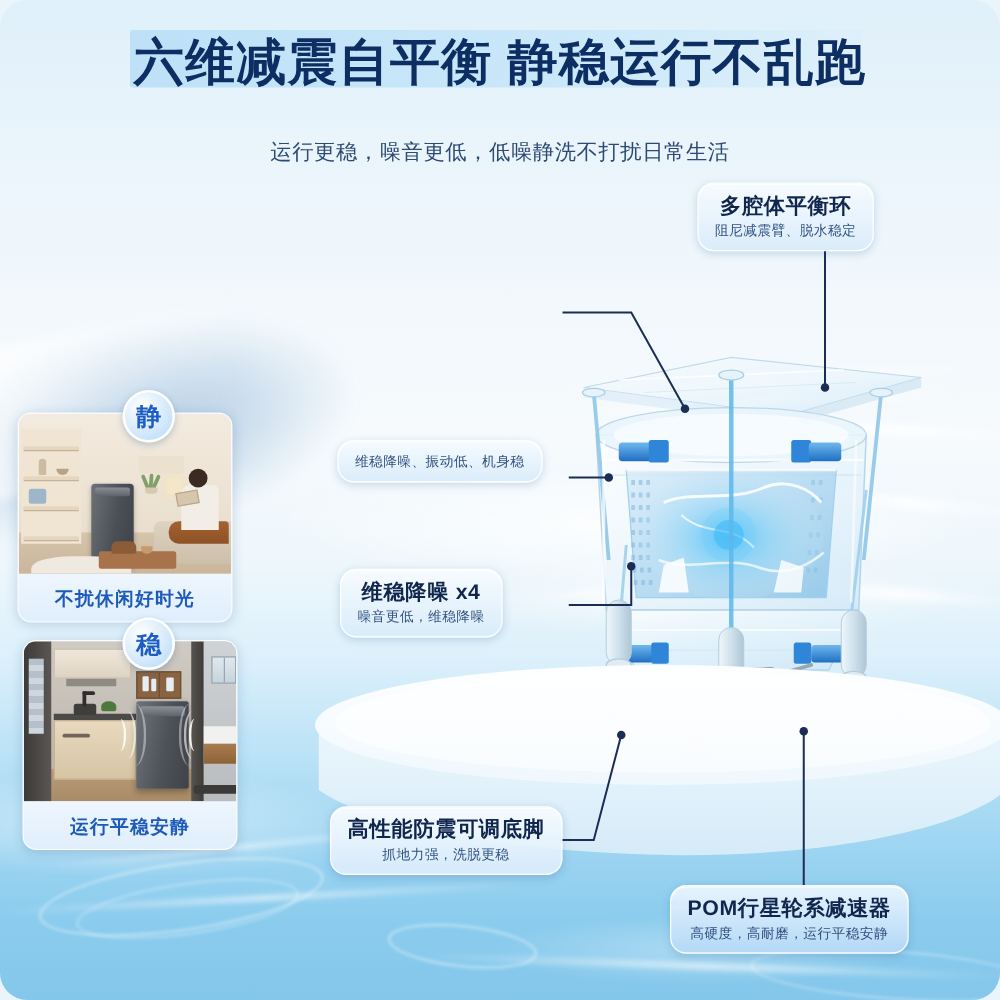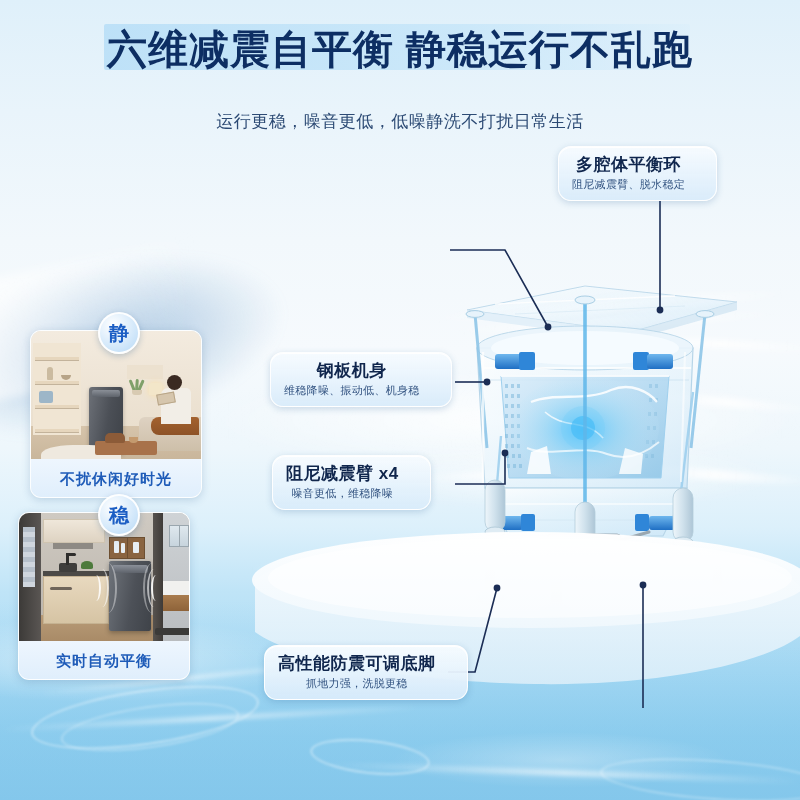--- a/index.html
+++ b/index.html
@@ -18,20 +18,21 @@
         #dff0fa 0%,
         #e9f4fb 14%,
         #f2f8fc 30%,
         #f6fafd 44%,
         #eef7fc 56%,
         #dcf0fb 66%,
         #bfe4f7 74%,
         #a8daf4 84%,
         #95d1f0 92%,
         #8fcdee 100%);
+    border-radius: 22px;
   }
 
   
   .wash { position: absolute; pointer-events: none; }
 
   .wave-tl {
     left: -60px; top: 200px; width: 400px; height: 230px;
     background: radial-gradient(ellipse 260px 120px at 40% 60%, rgba(92,146,196,0.55), rgba(92,146,196,0) 70%);
     transform: rotate(-13deg);
     filter: blur(6px);
@@ -120,21 +121,21 @@
   
   .photo-card {
     position: absolute;
     width: 172px;
     border-radius: 11px;
     background: #e8f3fd;
     box-shadow: 0 2px 9px rgba(40,90,140,0.22);
     overflow: hidden;
     border: 1px solid rgba(255,255,255,0.85);
   }
-  .photo-card.top { left: 30px; top: 330px; height: 168px; }
+  .photo-card.top { left: 14px; top: 330px; height: 168px; }
   .photo-card.bottom { left: 18px; top: 512px; height: 168px; }
   .photo-img { position: relative; width: 100%; height: 128px; overflow: hidden; }
   .photo-caption {
     height: 40px;
     display: flex; align-items: center; justify-content: center;
     color: #1e5bb8;
     font-size: 15px;
     font-weight: bold;
     background: linear-gradient(180deg,#eef6fe,#dfeefc);
     letter-spacing: 1px;
@@ -245,21 +246,21 @@
   
   #machine { position: absolute; left: 435px; top: 252px; width: 340px; height: 380px; }
 
   
   .callout {
     position: absolute;
     border-radius: 13px;
     background: linear-gradient(180deg, rgba(246,251,255,0.97), rgba(216,235,250,0.95));
     border: 1px solid rgba(255,255,255,0.95);
     box-shadow: 0 2px 7px rgba(40,95,150,0.22), inset 0 1px 0 rgba(255,255,255,0.95);
-    padding: 7px 31px 8px 13px;
+    padding: 7px 13px 8px 13px;
     text-align: center;
     z-index: 8;
   }
   .callout .c-title {
     color: #10264d;
     font-weight: bold;
     font-size: 17px;
     letter-spacing: 0.5px;
     white-space: nowrap;
     line-height: 1.25;
@@ -546,34 +547,37 @@
     </g>
   </svg>
 
   <div class="callout" id="co-ring">
     <div class="c-title">多腔体平衡环</div>
     <div class="c-sub">阻尼减震臂、脱水稳定</div>
   </div>
 
 
   <div class="callout" id="co-body">
-    <div class="c-title">钢板机身</div>
     <div class="c-sub">维稳降噪、振动低、机身稳</div>
   </div>
 
   <div class="callout" id="co-arm">
-    <div class="c-title">阻尼减震臂 x4</div>
+    <div class="c-title">维稳降噪 x4</div>
     <div class="c-sub">噪音更低，维稳降噪</div>
   </div>
 
   <div class="callout" id="co-feet">
     <div class="c-title">高性能防震可调底脚</div>
     <div class="c-sub">抓地力强，洗脱更稳</div>
   </div>
 
+  <div class="callout strong" id="co-pom">
+    <div class="c-title">POM行星轮系减速器</div>
+    <div class="c-sub">高硬度，高耐磨，运行平稳安静</div>
+  </div>
 
   <div class="photo-card top">
     <div class="photo-img">
       <div class="scene-living">
         <div class="lv-wall"></div>
         <div class="lv-floor"></div>
         <div class="lv-shelf-bg"></div>
         <div class="lv-shelf a"></div>
           <div class="lv-shelf b"></div>
         <div class="lv-shelf c"></div>
@@ -632,19 +636,19 @@
         <div class="kt-wood"></div>
         <div class="kt-mat"></div>
         <div class="wavebar w1"></div>
           <div class="wavebar w2"></div>
           <div class="wavebar w3"></div>
         <div class="wavebar w4"></div>
           <div class="wavebar w5"></div>
           <div class="wavebar w6"></div>
       </div>
     </div>
-    <div class="photo-caption">实时自动平衡</div>
+    <div class="photo-caption">运行平稳安静</div>
   </div>
   <div class="badge b2">
     <span>稳</span>
   </div>
 
 </div>
 
 </body></html>

